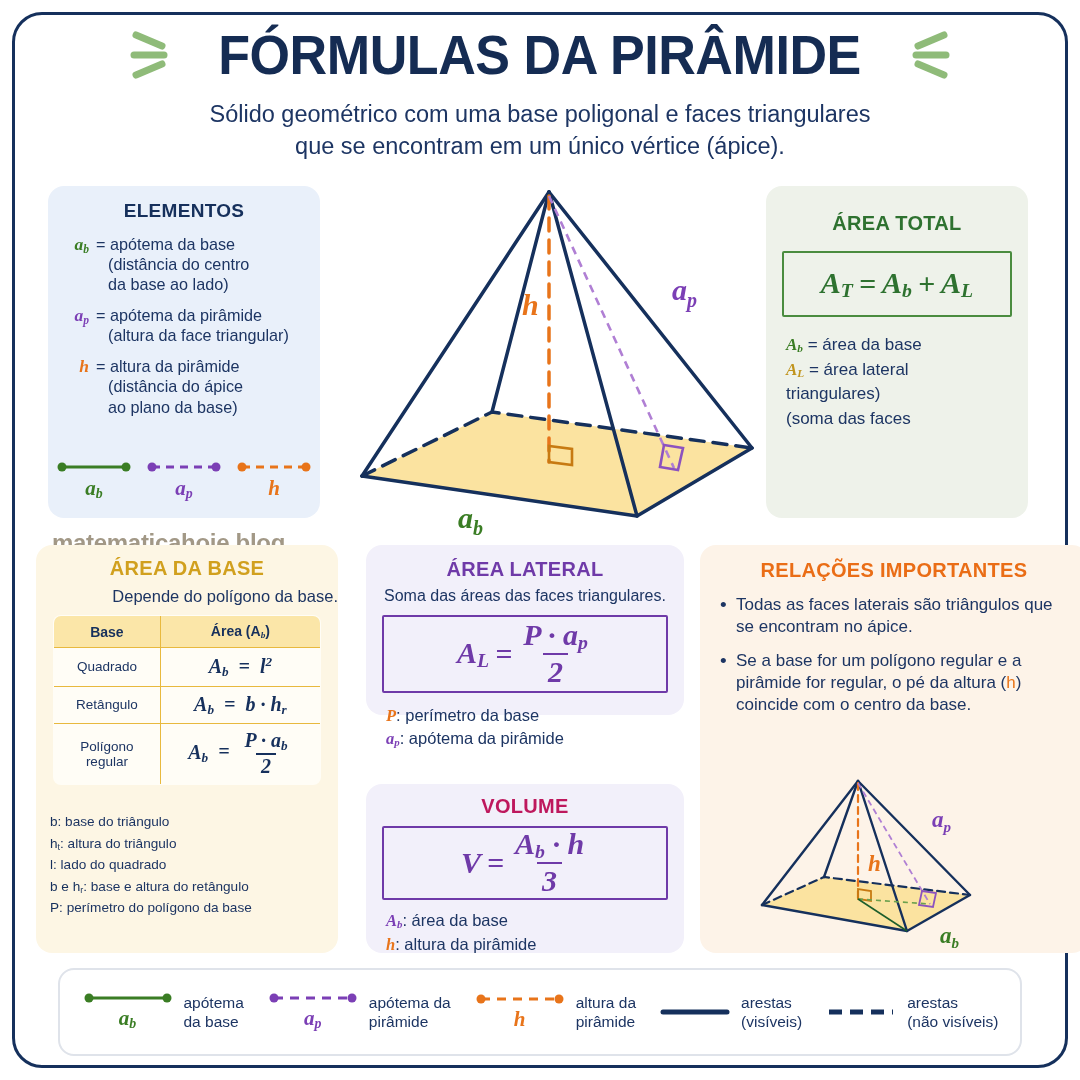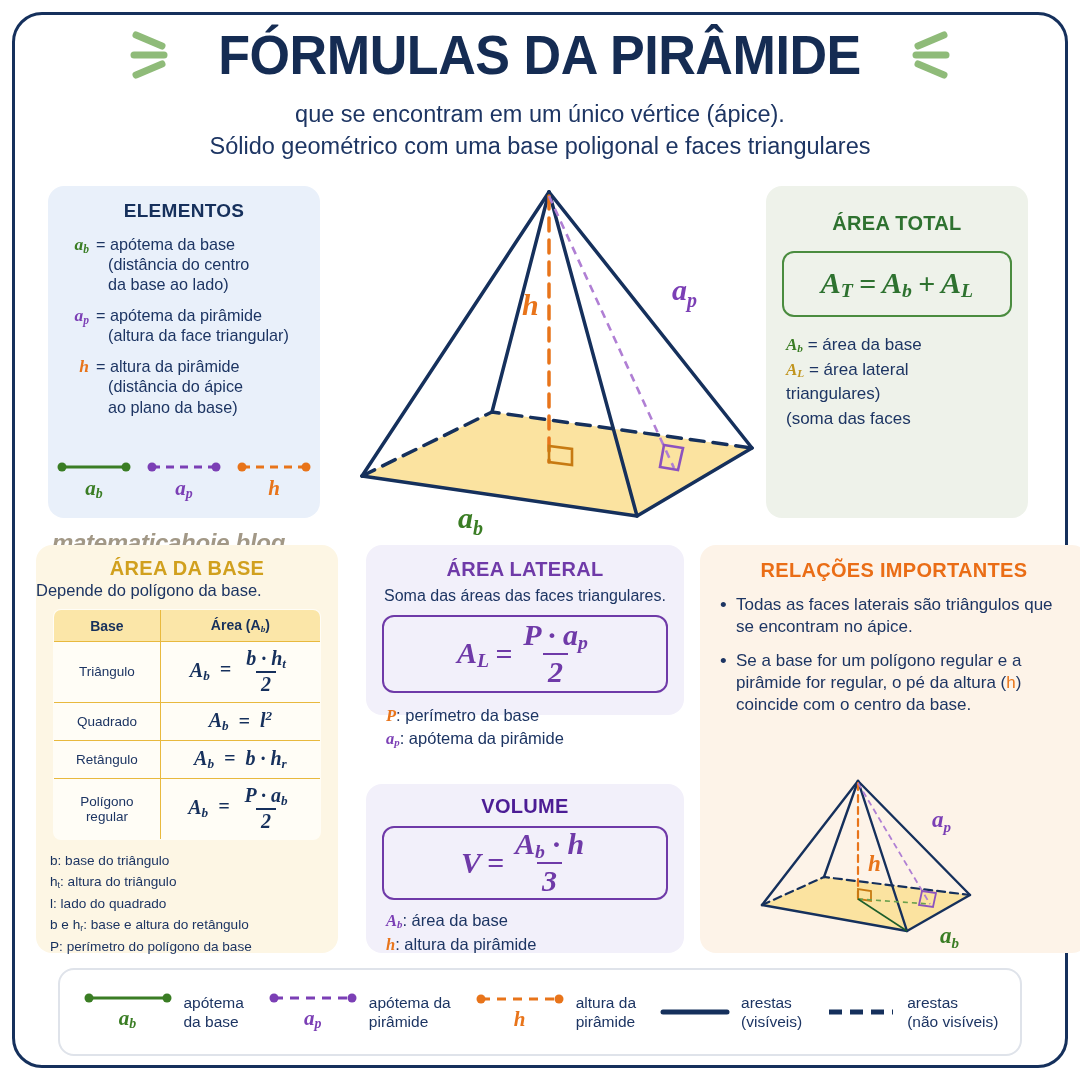--- a/index.html
+++ b/index.html
@@ -74,21 +74,21 @@
   }
 
   
   #area-total {
     left: 766px; top: 186px; width: 262px; height: 332px;
     background: #eef2ea;
   }
   #area-total .card-title { font-size: 20px; color: #2e7230; margin-top: 26px; }
   .formula-box {
     margin: 16px 16px 0 16px; border: 2px solid #4a8c3f;
-    border-radius: 12px; background: transparent;
+    border-radius: 2px; background: transparent;
     display: flex; align-items: center; justify-content: center;
     height: 66px;
   }
   .formula-box.green { border-color: #4a8c3f; }
   .formula-box.purple { border-color: #6f3aa8; }
   .f-green { color: #2e7230; }
   .f-purple { color: #6f3aa8; }
   .fmath {
     font-family: "Liberation Serif", serif; font-style: italic;
     font-weight: 700; font-size: 30px;
@@ -101,23 +101,23 @@
   .k-purple { color: #7b3fb5; }
   .k-orange { color: #e8741a; }
   .k-navy { color: #16305c; }
 
   
   #area-base {
     left: 36px; top: 545px; width: 302px; height: 408px;
     background: #fdf6e4;
   }
   #area-base .card-title { font-size: 20px; color: #d1a01e; margin-top: 12px; }
-  .ab-sub { text-align: left; font-size: 16.5px; color: #1d3563; margin-top: 1px; }
+  .ab-sub { text-align: right; font-size: 16.5px; color: #1d3563; margin-top: 7px; }
   table.ab {
-    width: 268px; margin: 9px auto 0 auto;
+    width: 268px; margin: 9px auto 16px auto;
     border-collapse: collapse;
     border: 1.5px solid #e8b93e; border-radius: 8px; overflow: hidden;
     background: #fffdf6;
   }
   table.ab th {
     background: #fbe6a8; color: #16305c; font-size: 14px; font-weight: 700;
     padding: 7px 4px; border: 1px solid #e8b93e;
   }
   table.ab td {
     border: 1px solid #e8b93e; color: #1d3563; text-align: center;
@@ -135,21 +135,21 @@
     background: #f2f0fa;
   }
   #area-lateral .card-title { font-size: 20px; color: #6f3aa8; margin-top: 13px; }
   .al-sub { text-align: center; font-size: 16px; color: #1d3563; margin-top: 6px; }
 
   
   #volume {
     left: 366px; top: 784px; width: 318px; height: 169px;
     background: #f2f0fa;
   }
-  #volume .card-title { font-size: 20px; color: #4c1d95; margin-top: 11px; }
+  #volume .card-title { font-size: 20px; color: #be185d; margin-top: 11px; }
 
   
   #relacoes {
     left: 700px; top: 545px; width: 388px; height: 408px;
     background: #fdf3e8; overflow: hidden;
   }
   #relacoes .card-title { font-size: 20px; color: #ea6d16; margin-top: 14px; }
   .rel-list { list-style: none; padding: 12px 16px 0 20px; }
   .rel-list li {
     position: relative; padding-left: 16px; margin-bottom: 12px;
@@ -164,21 +164,20 @@
   .frac .num { padding: 0 5px; line-height: 1.05; }
   .frac .den { padding: 0 5px; line-height: 1.15; border-top: 2px solid currentColor; }
   .sb { font-size: 0.66em; vertical-align: -0.22em; }
   .sp { font-size: 0.66em; vertical-align: 0.5em; }
 
   
   #watermark {
     position: absolute; left: 52px; top: 529px;
     font-size: 24px; font-weight: 700; color: #a29886;
     letter-spacing: -0.3px;
-    font-style: italic;
   }
 
   
   #legend-bar {
     position: absolute; left: 58px; top: 968px; width: 964px; height: 88px;
     border: 2px solid #dfe3ea; border-radius: 16px; background: #ffffff;
     display: flex; align-items: center; justify-content: space-around; padding: 0 10px;
   }
   .lg-item { display: flex; align-items: center; gap: 10px; }
   .lg-sym { width: 92px; text-align: center; }
@@ -209,22 +208,22 @@
       <div class="title">FÓRMULAS DA PIRÂMIDE</div>
       <svg class="spark" viewBox="0 0 44 62">
         <g stroke="#8fbb79" stroke-width="7" stroke-linecap="round">
           <line x1="36" y1="11" x2="10" y2="22"></line>
           <line x1="38" y1="31" x2="8" y2="31"></line>
           <line x1="36" y1="51" x2="10" y2="40"></line>
         </g>
       </svg>
     </div>
     <div class="subtitle">
+      <div>Sólido geométrico com uma base poligonal e faces triangulares</div>
       <div>que se encontram em um único vértice (ápice).</div>
-      <div>Sólido geométrico com uma base poligonal e faces triangulares</div>
     </div>
   </div>
 
   <div class="card" id="elementos">
     <div class="card-title">ELEMENTOS</div>
     <div class="elem-list">
 
       <div class="elem-row">
         <div class="elem-sym sym-green">
           <span>a</span><span class="sb">b</span>
@@ -354,31 +353,20 @@
     <table class="ab">
       <thead>
         <tr>
           <th style="width:40%">Base</th>
           <th>
             <span>Área (A</span><span class="sb" style="font-style:italic;font-family:'Liberation Serif',serif">b</span><span>)</span>
           </th>
         </tr>
       </thead>
       <tbody>
-        <tr>
-          <td>Triângulo</td>
-          <td class="fcell">
-            <span><span>A</span><span class="sb">b</span></span>
-            <span>&nbsp;=&nbsp;</span>
-            <span class="frac">
-                <span class="num"><span>b · h</span><span class="sb">t</span></span>
-                <span class="den">2</span>
-              </span>
-          </td>
-        </tr>
         <tr>
           <td>Quadrado</td>
           <td class="fcell">
             <span><span>A</span><span class="sb">b</span></span>
             <span>&nbsp;=&nbsp;</span>
             <span><span>l</span><span class="sp">2</span></span>
           </td>
         </tr>
         <tr>
           <td>Retângulo</td>

